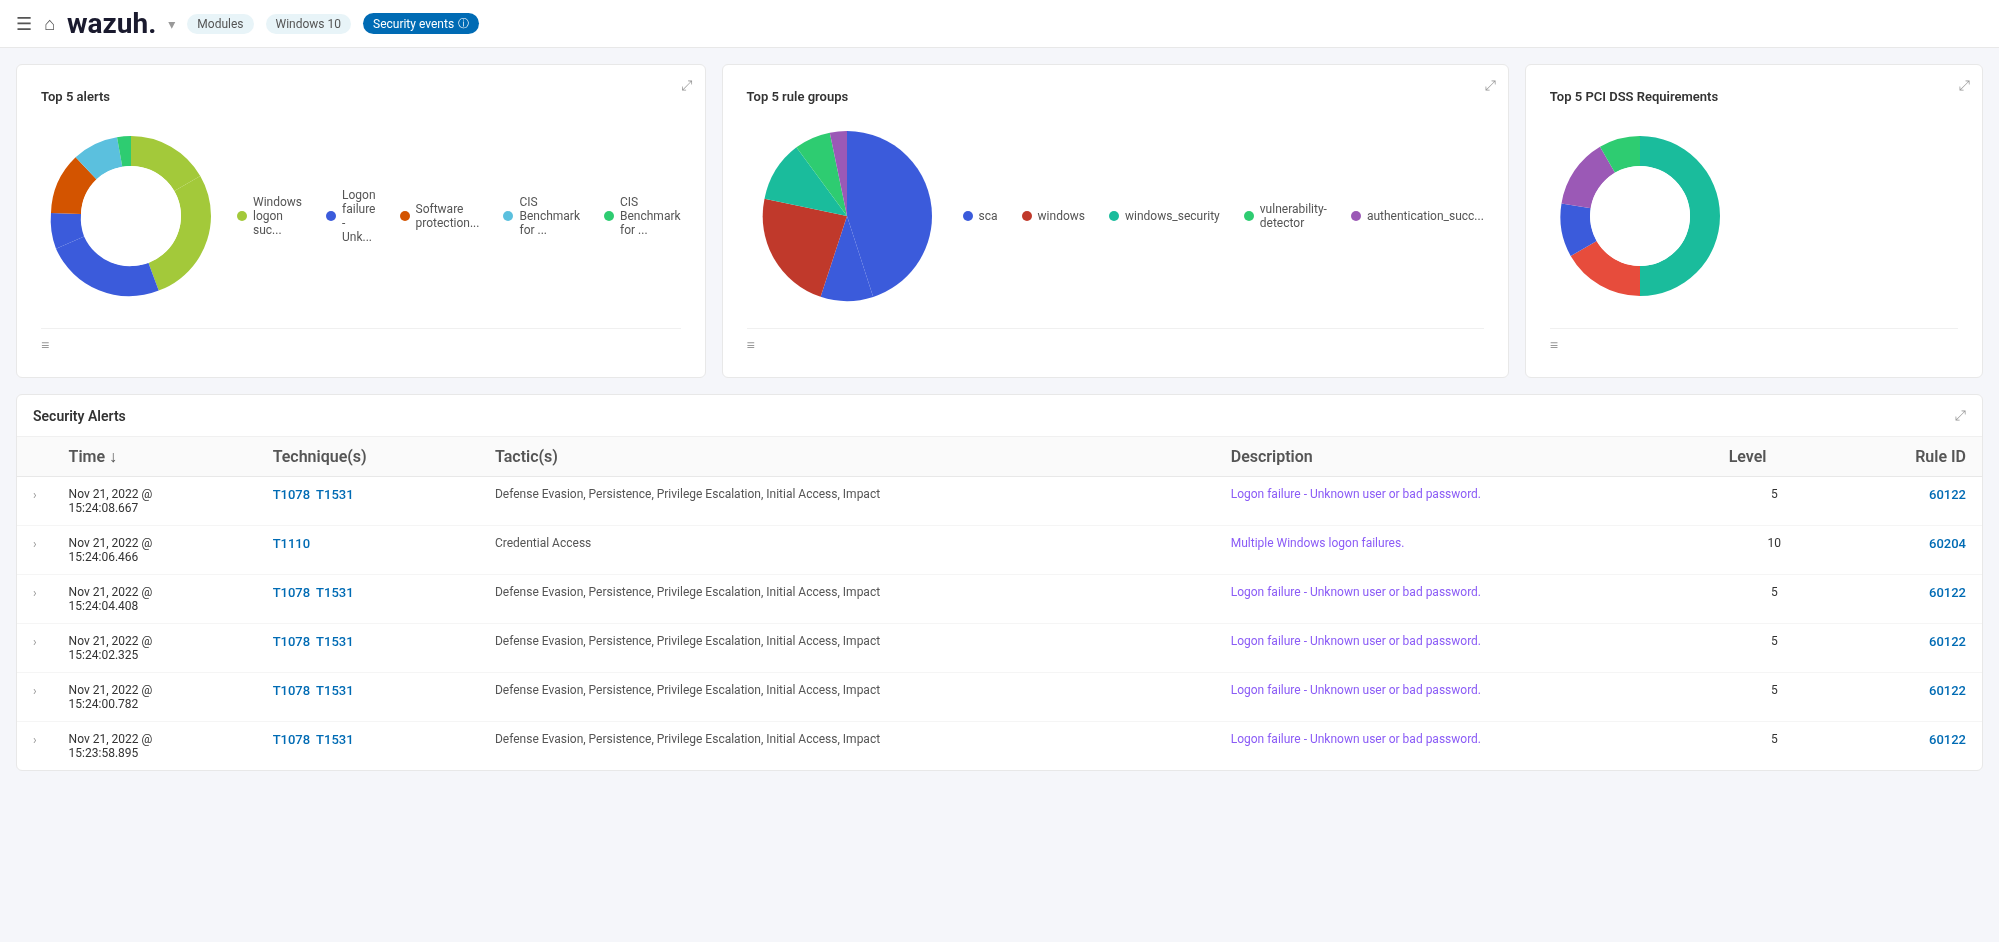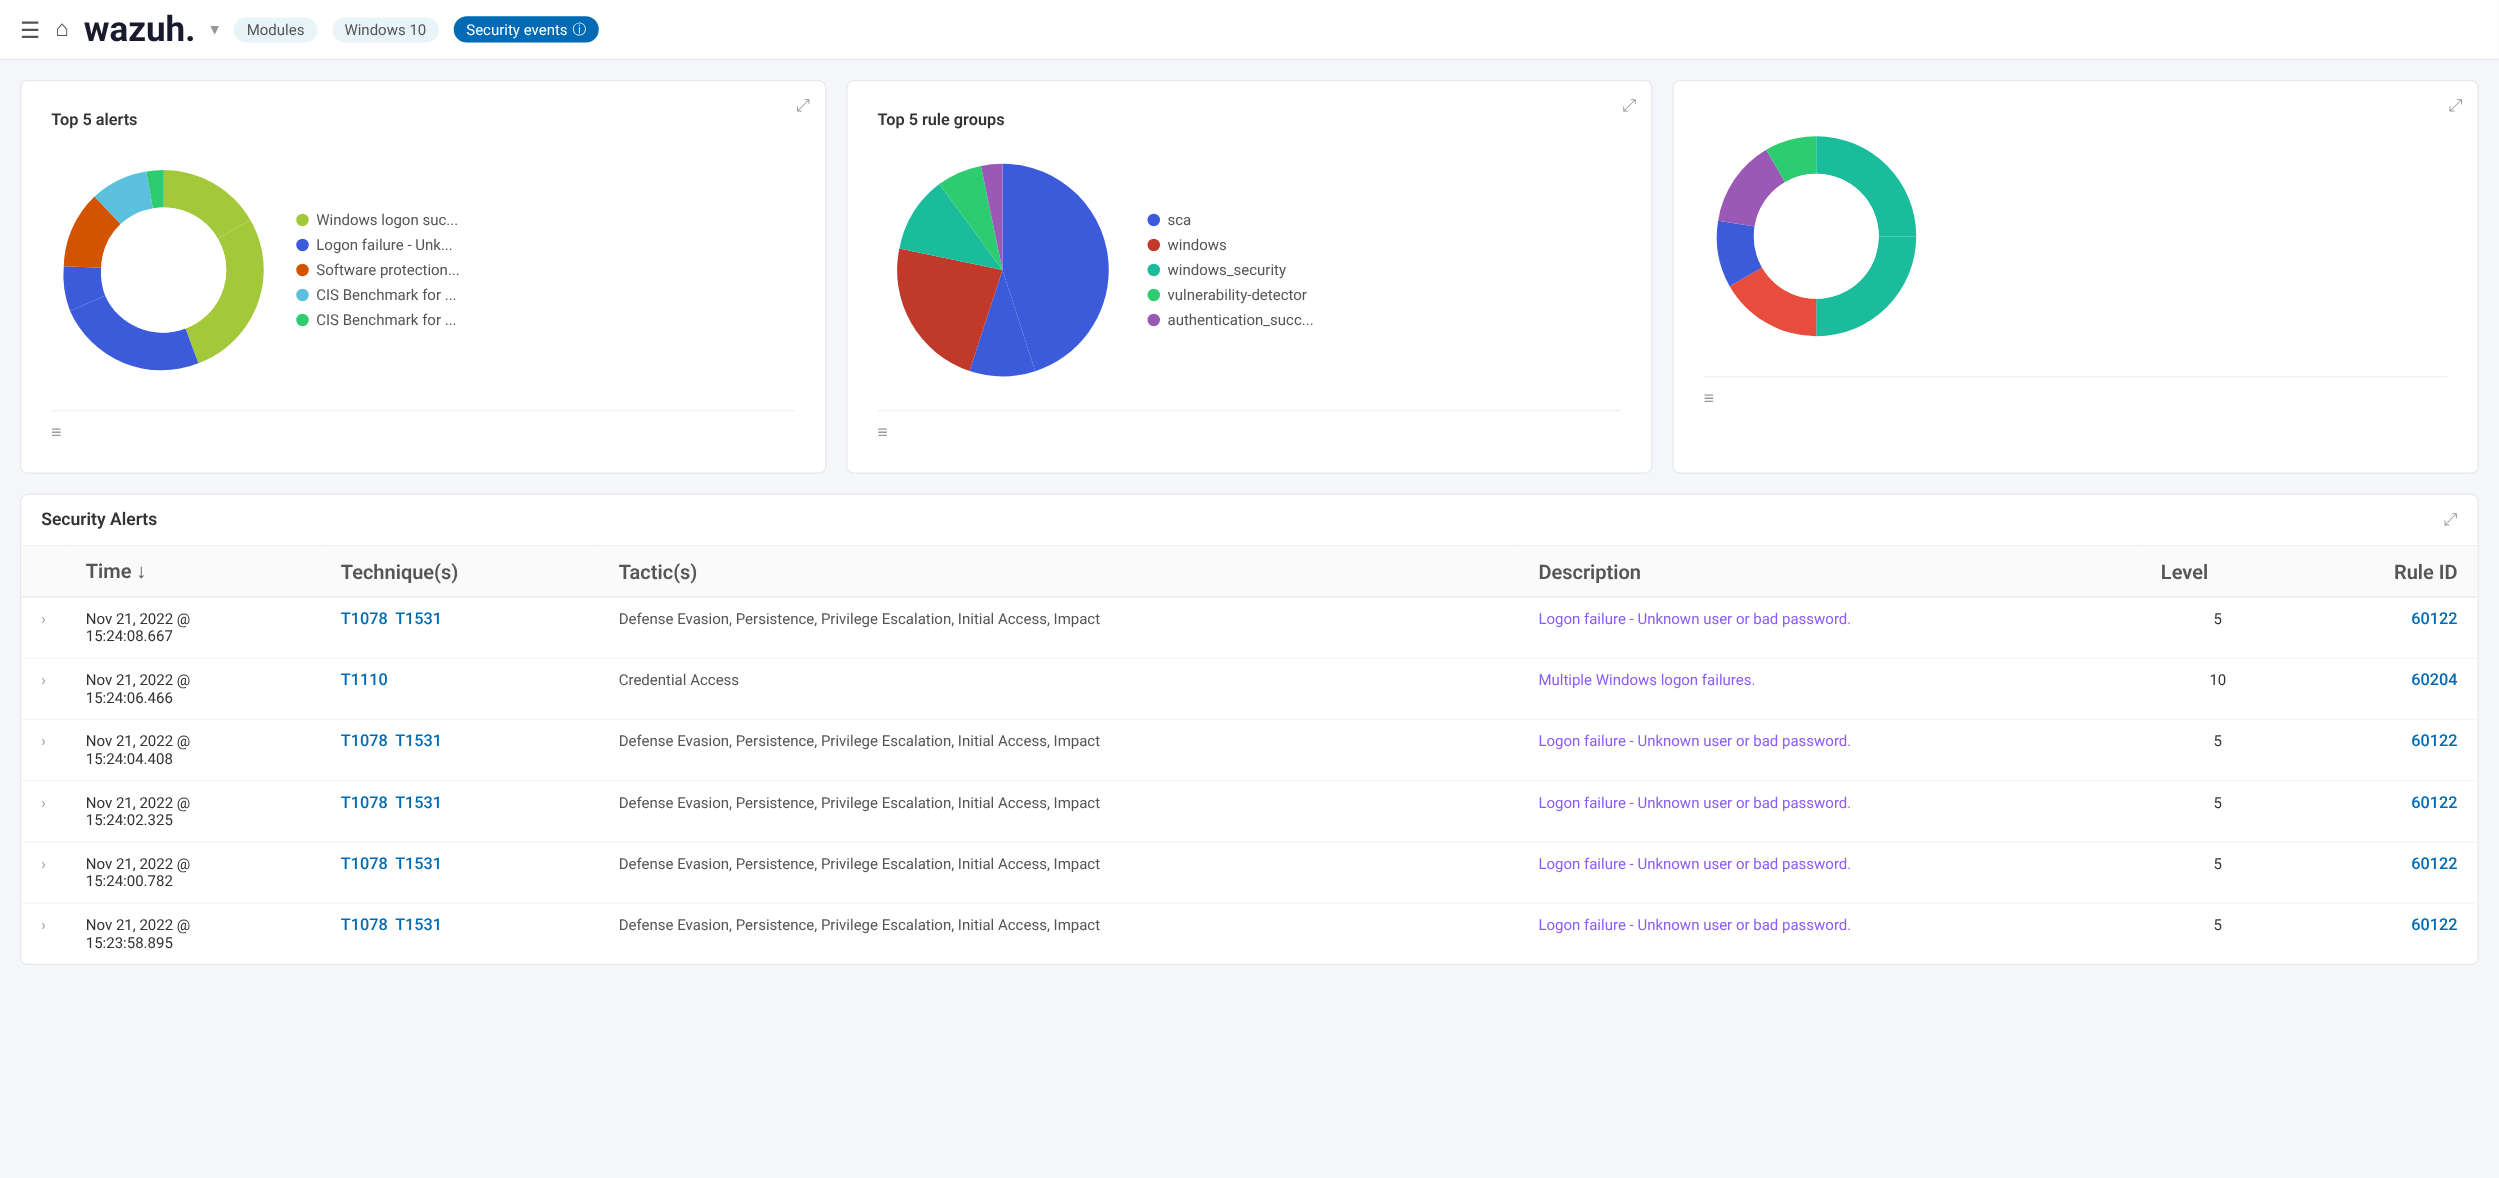--- a/index.html
+++ b/index.html
@@ -35,21 +35,21 @@
       font-size: 13px; font-weight: 600; color: #333; margin-bottom: 12px;
     }
     .expand-icon {
       position: absolute; top: 12px; right: 12px; color: #999; font-size: 14px; cursor: pointer;
     }
     .chart-content {
       display: flex; align-items: center; justify-content: space-between; gap: 16px;
       min-height: 200px;
     }
     .donut-container { position: relative; width: 180px; height: 180px; flex-shrink: 0; }
-    .legend { display: flex; flex-direction: column; gap: 6px; flex: 1; }
+    .legend { display: flex; flex-direction: row; gap: 24px; flex: 1; }
     .legend-item { display: flex; align-items: center; gap: 6px; font-size: 12px; color: #555; }
     .legend-dot { width: 10px; height: 10px; border-radius: 50%; flex-shrink: 0; }
     .chart-footer {
       border-top: 1px solid #f0f0f0; margin-top: 12px; padding-top: 8px;
       color: #999; font-size: 14px;
     }
 
     
     .alerts-section {
       margin: 16px; background: #fff; border-radius: 6px; border: 1px solid #e8e8e8;
@@ -192,20 +192,21 @@
         <div class="legend-item">
           <span class="legend-dot" style="background:#9b59b6"></span>
           <span>authentication_succ...</span>
         </div>
       </div>
     </div>
     <div class="chart-footer">≡</div>
   </div>
 
   <div class="chart-card">
+    <div class="chart-title">Top 5 PCI DSS Requirements</div>
     <span class="expand-icon">⤢</span>
     <div class="chart-content">
       <div class="donut-container">
         <svg width="180" height="180" viewBox="0 0 180 180">
           <g transform="translate(90,90)">
 
             <path d="M 0,-80 A 80,80 0 0,1 80,0 L 50,0 A 50,50 0 0,0 0,-50 Z" fill="#1abc9c"></path>
             <path d="M 80,0 A 80,80 0 0,1 0,80 L 0,50 A 50,50 0 0,0 50,0 Z" fill="#1abc9c"></path>
 
             <path d="M 0,80 A 80,80 0 0,1 -69.3,40 L -43.3,25 A 50,50 0 0,0 0,50 Z" fill="#e74c3c"></path>

